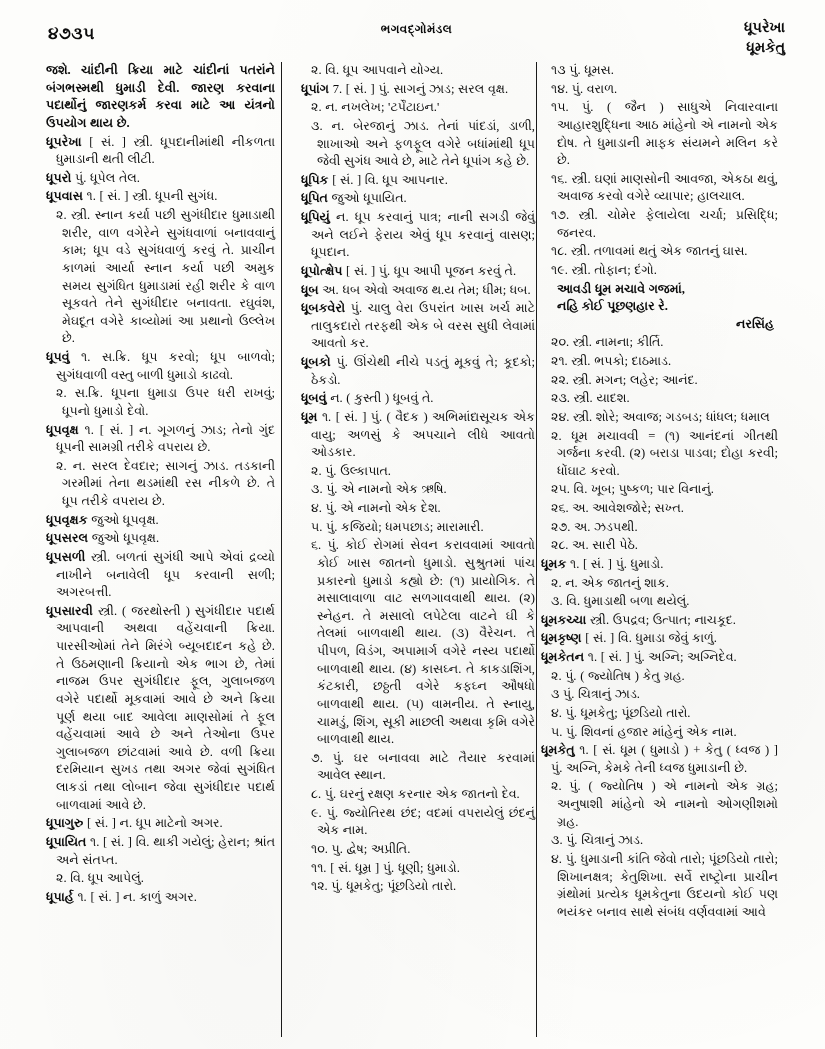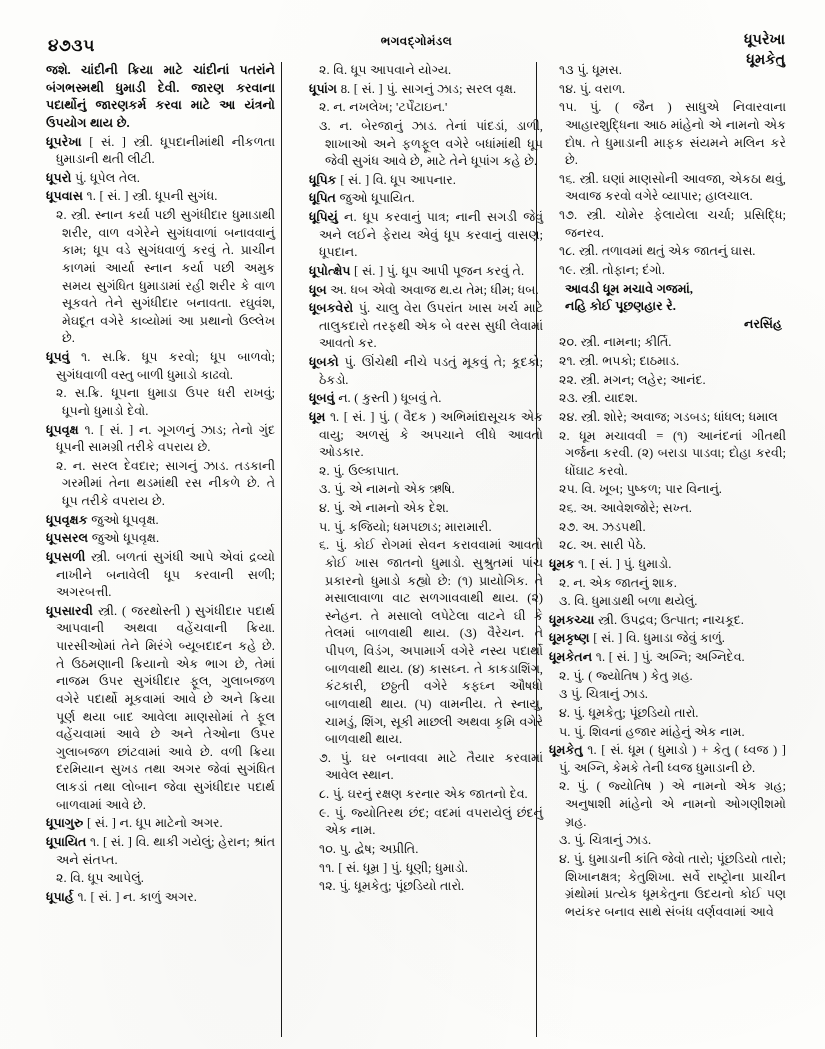--- a/index.html
+++ b/index.html
@@ -23,21 +23,21 @@
     
     background-image:
       radial-gradient(ellipse at 78% 62%, rgba(0,0,0,0.030) 0%, rgba(0,0,0,0.0) 46%),
       radial-gradient(ellipse at 30% 88%, rgba(0,0,0,0.022) 0%, rgba(0,0,0,0.0) 44%),
       radial-gradient(ellipse at 60% 20%, rgba(0,0,0,0.016) 0%, rgba(0,0,0,0.0) 40%);
   }
 
   
   .header {
     position: absolute;
-    top: 30px;
+    top: 18px;
     left: 48px;
     right: 40px;
     height: 56px;
   }
   .folio {
     position: absolute;
     left: 0;
     top: 6px;
     font-size: 17px;
     font-weight: 700;
@@ -82,21 +82,21 @@
     right: 32px;
     bottom: 8px;
     display: flex;
     gap: 0;
   }
   .col {
     width: 235px;
     padding-right: 6px;
     box-sizing: border-box;
   }
-  .col.c2 { margin-left: 28px; width: 240px; }
+  .col.c2 { margin-left: 20px; width: 240px; }
   .col.c3 { width: 243px; }
 
   .entry {
     margin: 0 0 1px 0;
     font-size: 12.6px;
     line-height: 1.40;
     text-align: justify;
     text-indent: 0;
     padding-left: 10px;
     text-indent: -10px;
@@ -162,21 +162,21 @@
         <p class="entry"><span class="hw">ધૂપસરલ </span><span>જુઓ ધૂપવૃક્ષ.</span></p>
         <p class="entry"><span class="hw">ધૂપસળી </span><span>સ્ત્રી. બળતાં સુગંધી આપે એવાં દ્રવ્યો નાખીને બનાવેલી ધૂપ કરવાની સળી; અગરબત્તી.</span></p>
         <p class="entry"><span class="hw">ધૂપસારવી </span><span>સ્ત્રી. ( જરથોસ્તી ) સુગંધીદાર પદાર્થ આપવાની અથવા વહેંચવાની ક્રિયા. પારસીઓમાં તેને મિરંગે બ્યૂબદાદન કહે છે. તે ઉઠમણાની ક્રિયાનો એક ભાગ છે, તેમાં નાજમ ઉપર સુગંધીદાર ફૂલ, ગુલાબજળ વગેરે પદાર્થો મૂકવામાં આવે છે અને ક્રિયા પૂર્ણ થયા બાદ આવેલા માણસોમાં તે ફૂલ વહેંચવામાં આવે છે અને તેઓના ઉપર ગુલાબજળ છાંટવામાં આવે છે. વળી ક્રિયા દરમિયાન સુખડ તથા અગર જેવાં સુગંધિત લાકડાં તથા લોબાન જેવા સુગંધીદાર પદાર્થ બાળવામાં આવે છે.</span></p>
         <p class="entry"><span class="hw">ધૂપાગુરુ </span><span>[ સં. ] ન. ધૂપ માટેનો અગર.</span></p>
         <p class="entry"><span class="hw">ધૂપાયિત </span><span>૧. [ સં. ] વિ. થાકી ગયેલું; હેરાન; શ્રાંત અને સંતપ્ત.</span></p>
         <p class="entry sub">૨. વિ. ધૂપ આપેલું.</p>
         <p class="entry"><span class="hw">ધૂપાર્હ </span><span>૧. [ સં. ] ન. કાળું અગર.</span></p>
       </div>
     <div class="col c2">
         <p class="entry sub">૨. વિ. ધૂપ આપવાને યોગ્ય.</p>
-        <p class="entry"><span class="hw">ધૂપાંગ </span><span>8. [ સં. ] પું. સાગનું ઝાડ; સરલ વૃક્ષ.</span></p>
+        <p class="entry"><span class="hw">ધૂપાંગ </span><span>7. [ સં. ] પું. સાગનું ઝાડ; સરલ વૃક્ષ.</span></p>
         <p class="entry sub">૨. ન. નખલેખ; 'ટર્પેંટાઇન.'</p>
         <p class="entry sub">૩. ન. બેરજાનું ઝાડ. તેનાં પાંદડાં, ડાળી, શાખાઓ અને ફળફૂલ વગેરે બધાંમાંથી ધૂપ જેવી સુગંધ આવે છે, માટે તેને ધૂપાંગ કહે છે.</p>
         <p class="entry"><span class="hw">ધૂપિક </span><span>[ સં. ] વિ. ધૂપ આપનાર.</span></p>
         <p class="entry"><span class="hw">ધૂપિત </span><span>જુઓ ધૂપાયિત.</span></p>
         <p class="entry"><span class="hw">ધૂપિયું </span><span>ન. ધૂપ કરવાનું પાત્ર; નાની સગડી જેવું અને લઈને ફેરાય એવું ધૂપ કરવાનું વાસણ; ધૂપદાન.</span></p>
         <p class="entry"><span class="hw">ધૂપોત્ક્ષેપ </span><span>[ સં. ] પું. ધૂપ આપી પૂજન કરવું તે.</span></p>
         <p class="entry"><span class="hw">ધૂબ </span><span>અ. ધબ એવો અવાજ થ.ય તેમ; ધીમ; ધબ.</span></p>
         <p class="entry"><span class="hw">ધૂબકવેરો </span><span>પું. ચાલુ વેરા ઉપરાંત ખાસ ખર્ચ માટે તાલુકદારો તરફથી એક બે વરસ સુધી લેવામાં આવતો કર.</span></p>
         <p class="entry"><span class="hw">ધૂબકો </span><span>પું. ઊંચેથી નીચે પડતું મૂકવું તે; કૂદકો; ઠેકડો.</span></p>
         <p class="entry"><span class="hw">ધૂબવું </span><span>ન. ( કુસ્તી ) ધૂબવું તે.</span></p>

